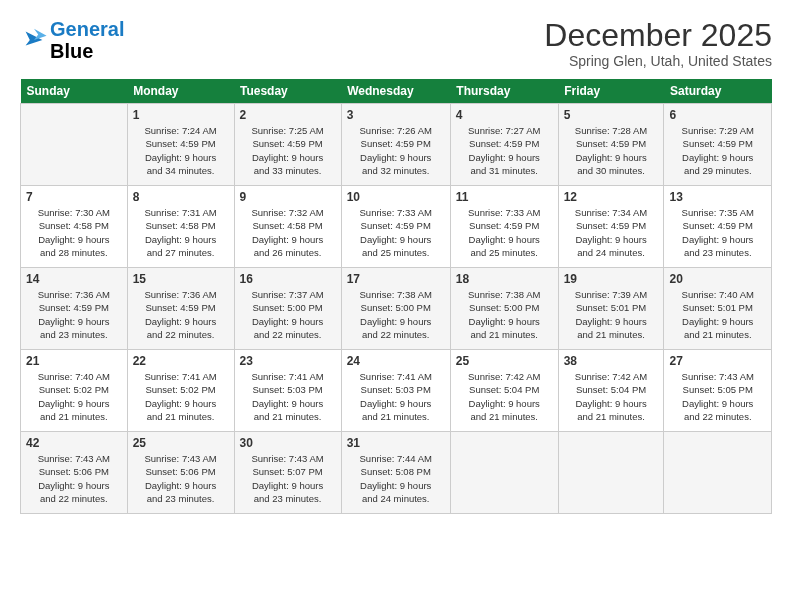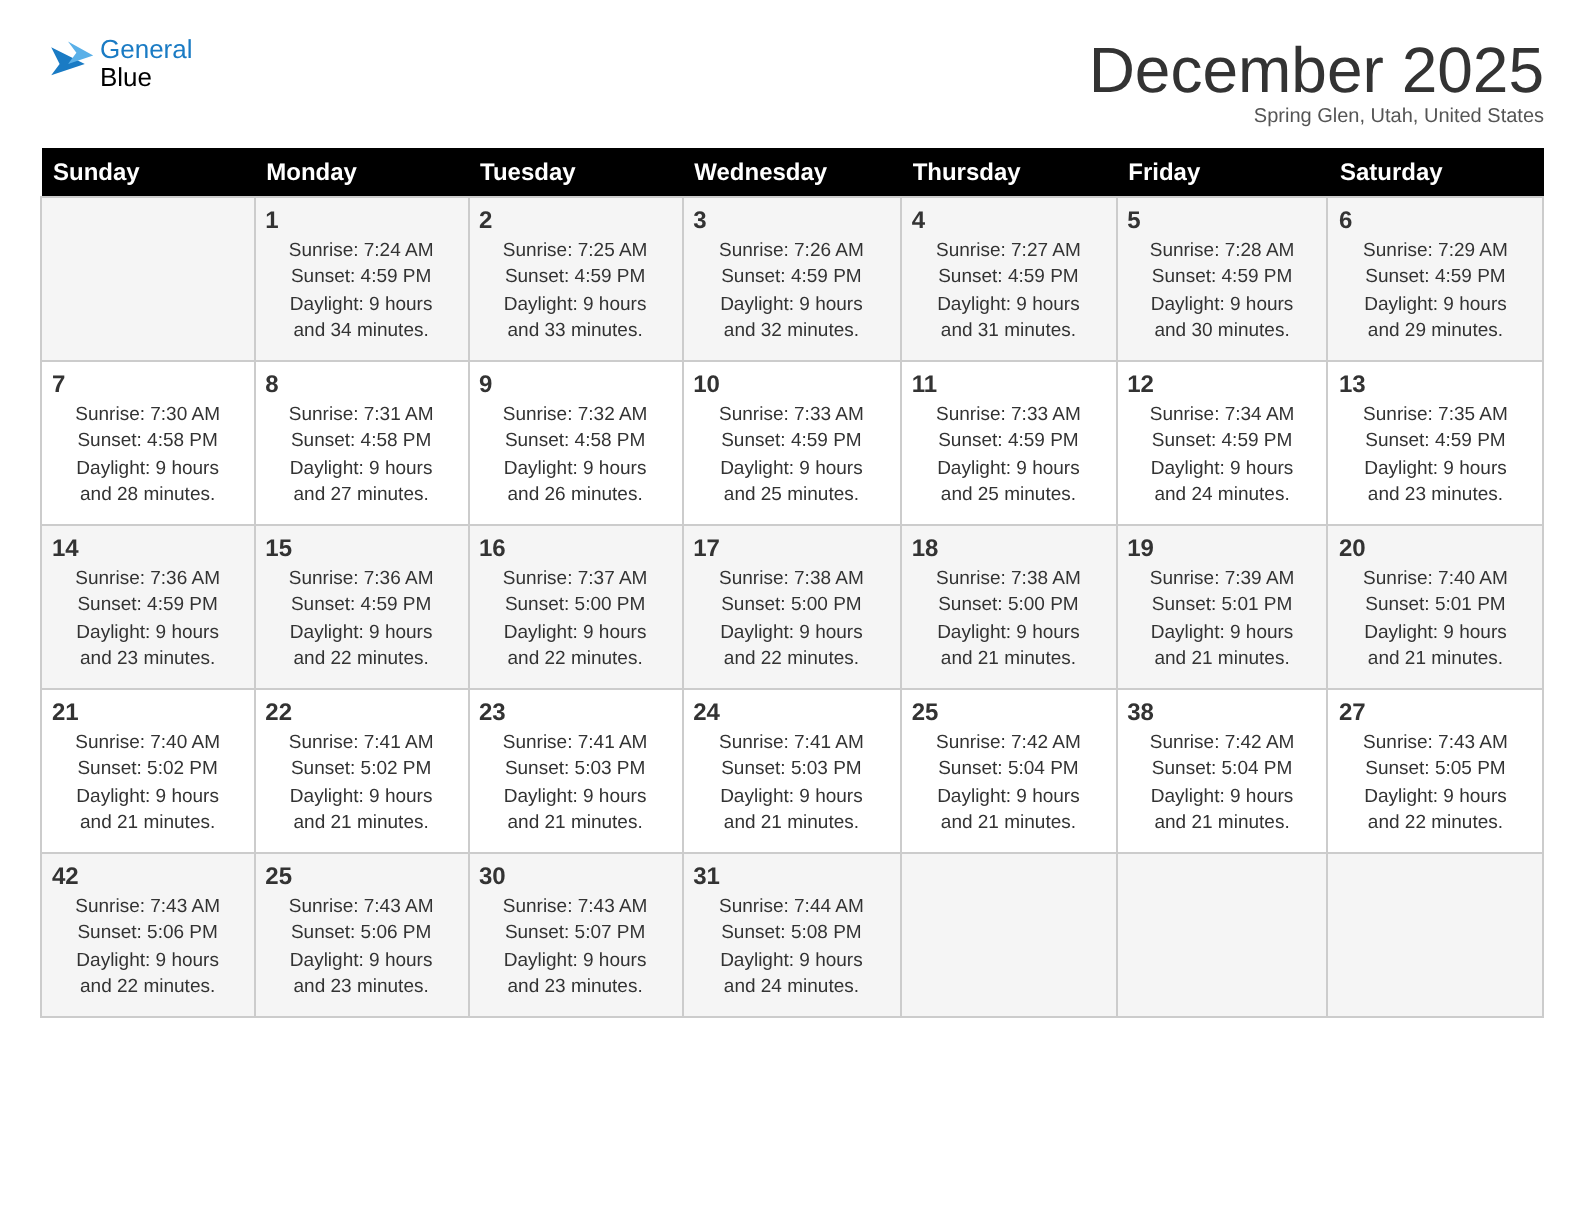--- a/index.html
+++ b/index.html
@@ -20,22 +20,22 @@
       display: flex;
       align-items: flex-start;
       justify-content: space-between;
       margin-bottom: 10px;
     }
     .logo {
       display: flex;
       align-items: center;
     }
     .logo-text {
-      font-size: 13px;
-      font-weight: normal;
+      font-size: 20px;
+      font-weight: bold;
       color: #333;
       line-height: 1.1;
     }
     .logo-text span {
       color: #1a7bc4;
     }
     .logo-icon {
       width: 28px;
       height: 28px;
       margin-right: 2px;
@@ -43,30 +43,30 @@
     .title-section {
       text-align: right;
     }
     .month-title {
       font-size: 32px;
       font-weight: normal;
       color: #333;
       line-height: 1.1;
     }
     .subtitle {
-      font-size: 10px;
+      font-size: 14px;
       color: #555;
     }
     table {
       width: 100%;
       border-collapse: collapse;
       font-size: 10.5px;
     }
     thead tr th {
-      background-color: #000000;
+      background-color: #15803d;
       color: #fff;
       text-align: left;
       padding: 5px 6px;
       font-size: 12px;
       font-weight: bold;
       margin-left: 22px;
     }
     tbody tr td {
       border: 1px solid #ccc;
       vertical-align: top;

